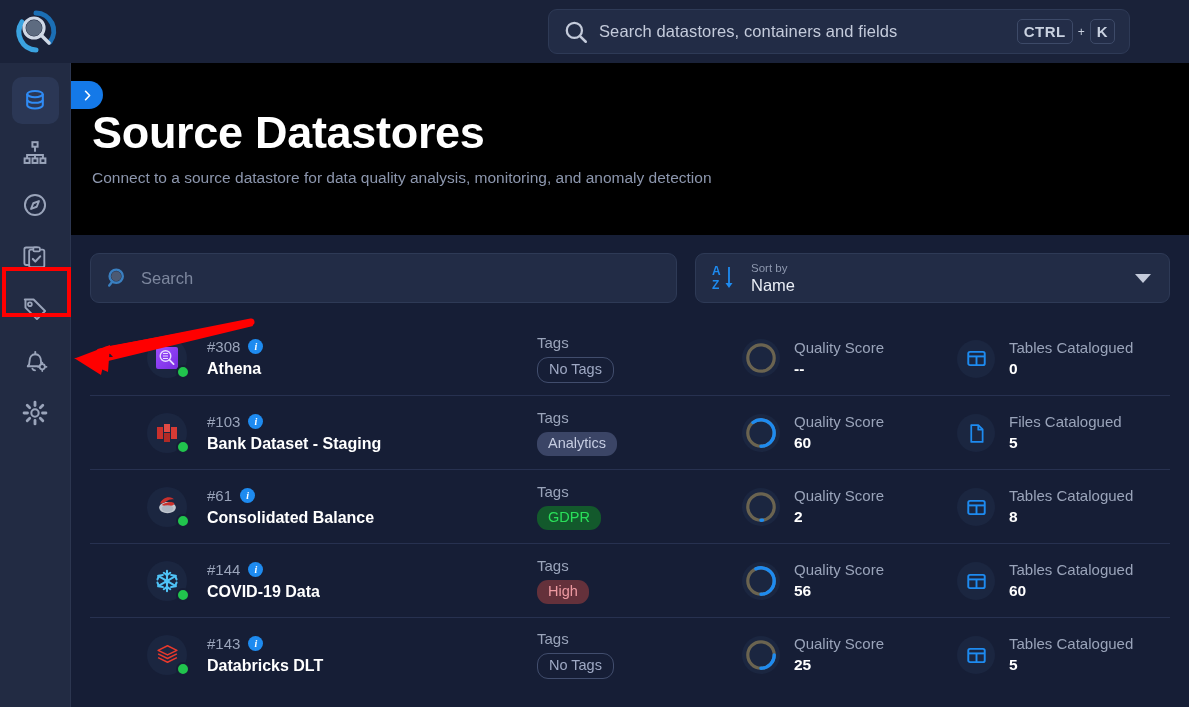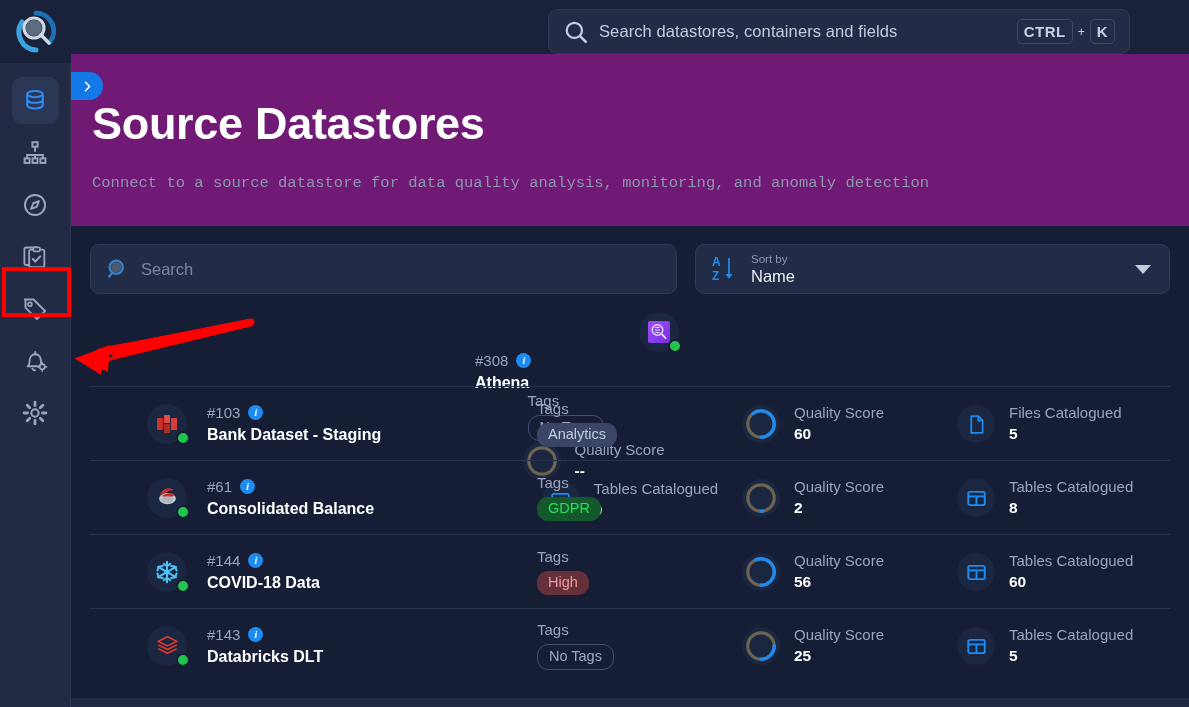--- a/index.html
+++ b/index.html
@@ -62,41 +62,41 @@
   
   .annot-box {
     position: absolute; left: 2px; top: 267px;
     width: 69px; height: 50px;
     border: 4px solid #ff0000;
     pointer-events: none;
   }
 
   
   .main {
-    position: absolute; top: 54px; left: 71px;
+    position: absolute; top: 63px; left: 71px;
     width: 1118px; height: 644px;
-    background: #701a75;
+    background: #000000;
     overflow: hidden;
   }
   .hero { position: relative; height: 172px; padding: 14px 0 0 21px; }
   .collapse-btn {
     position: absolute; left: 0; top: 18px;
     width: 32px; height: 28px;
     background: #1479e8;
     border-radius: 0 14px 14px 0;
     display: flex; align-items: center; justify-content: center;
   }
   .page-title {
     margin-top: 30px;
     color: #ffffff;
     font-size: 45px; font-weight: bold; letter-spacing: -.3px;
   }
   .page-sub {
-    margin-top: 24px;
-    color: #8c96ad; font-size: 15.5px; font-family: Liberation Mono, monospace;
+    margin-top: 10px;
+    color: #8c96ad; font-size: 15.5px;
   }
 
   .panel {
     position: absolute; top: 172px; left: 0;
     width: 1118px; height: 472px;
     background: #161e36;
     padding: 18px 19px 0 19px;
   }
 
   .controls { display: flex; gap: 18px; }
@@ -122,21 +122,21 @@
     border-top: 9px solid #c3cada; margin-right: 4px; }
 
   
   .list { margin-top: 18px; }
   .row {
     height: 74px;
     display: flex; align-items: center;
     border-top: 1px solid #273150;
     position: relative;
   }
-  .row:first-child { border-top: none; flex-direction: column; }
+  .row:first-child { border-top: none; }
 
   .ds-icon-wrap {
     position: relative; width: 40px; height: 40px; flex: 0 0 40px;
     margin-left: 57px;
   }
   .ds-circle {
     width: 40px; height: 40px; border-radius: 50%;
     background: #1b2640;
     display: flex; align-items: center; justify-content: center;
   }
@@ -503,21 +503,21 @@
       <circle cx="12" cy="12" r="1.4" fill="#4fc3f7"></circle>
     </svg>
               </div>
               <span class="ds-status"></span>
             </div>
             <div class="ds-text">
               <div class="ds-idline">
        <span class="ds-id">#144</span>
        <span class="info-badge">i</span>
      </div>
-     <div class="ds-name">COVID-18 Data</div>
+     <div class="ds-name">COVID-19 Data</div>
             </div>
             <div class="col-tags"><div class="col-label">Tags</div>
      <span class="tag-pill tag-solid-high">High</span></div>
             <div class="col-score">
               <div class="ring-wrap">
                 <svg width="34" height="34" viewBox="0 0 34 34">
     <circle cx="17" cy="17" r="13.2" fill="none" stroke="#6b6450" stroke-width="3.2"></circle>
     <circle cx="17" cy="17" r="13.2" fill="none" stroke="#1e8bf0" stroke-width="3.4" stroke-dasharray="46.445305790671505 82.93804605477054" stroke-linecap="round" transform="rotate(-90 17 17) scale(-1,1) translate(-34,0)"></circle>
   </svg>
               </div>

